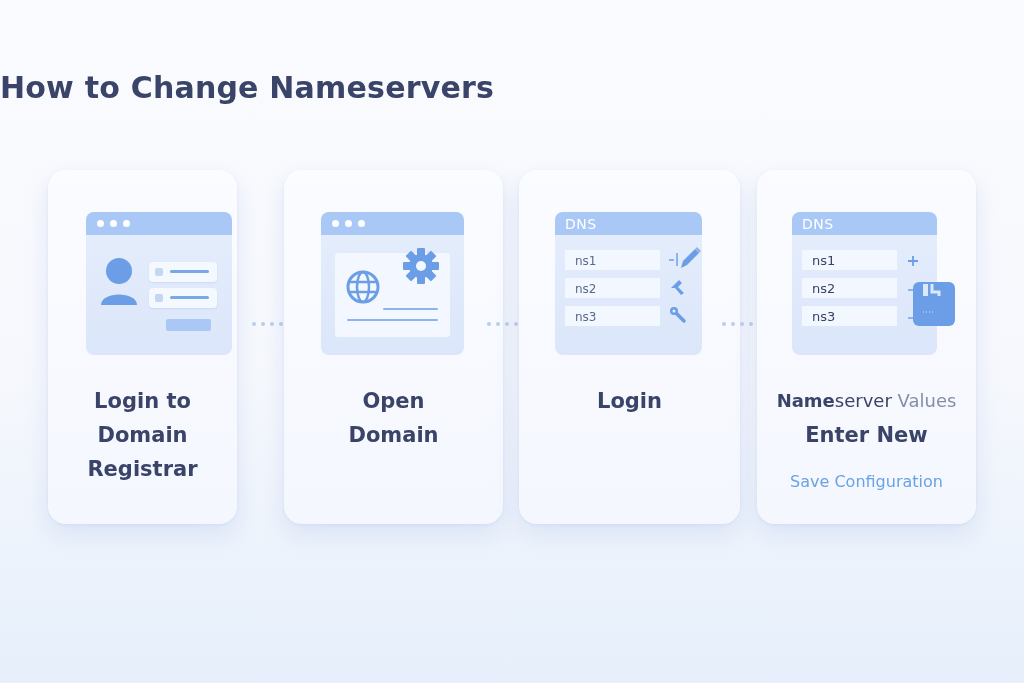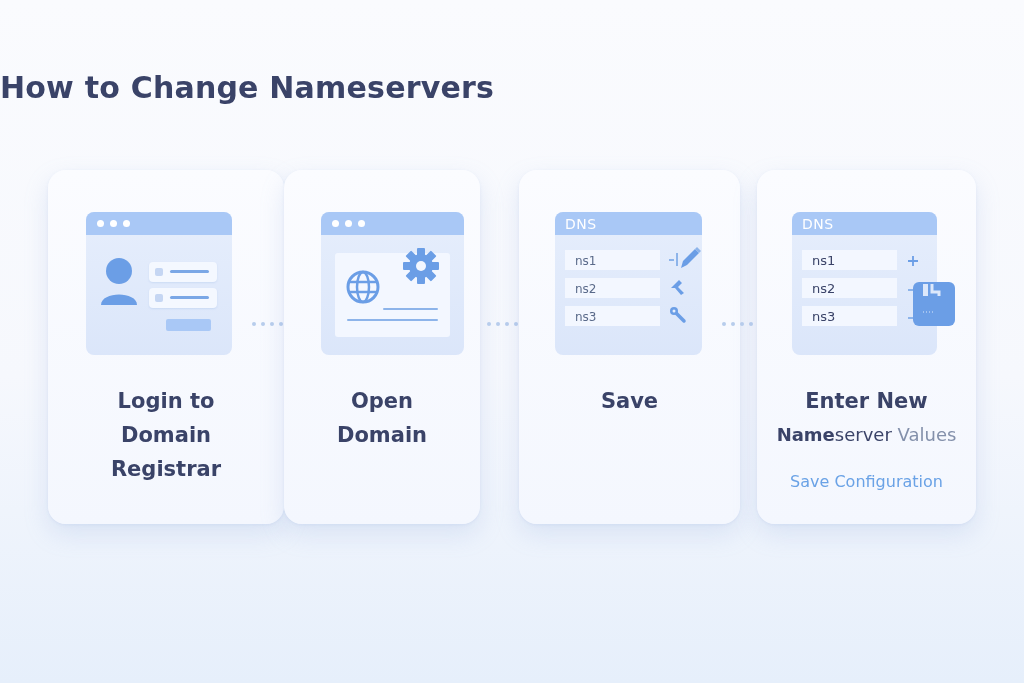--- a/index.html
+++ b/index.html
@@ -61,21 +61,21 @@
     .save-link {
       position: absolute; left: 0; width: 100%; top: 302px; text-align: center;
       color: #6aa2e6; font-size: 16px; cursor: pointer;
     }
   </style>
 </head>
 <body>
 
 <h1 class="title">How to Change Nameservers</h1>
 
-<div class="card" style="left:48px; width:236px;padding-left:20px;">
+<div class="card" style="left:48px; width:189px;padding-left:20px;">
   <div class="win" style="left:38px; top:42px; width:146px; height:143px;">
     <div class="win-bar">
       <span class="dot" style="left:11px;"></span>
         <span class="dot" style="left:24px;"></span>
         <span class="dot" style="left:37px;"></span>
     </div>
     <svg style="position:absolute; left:13px; top:45px;" width="40" height="50" viewBox="0 0 40 50">
       <circle cx="20" cy="14" r="13" fill="#6b9ee6"></circle>
       <path d="M2 48 C2 34 38 34 38 48 Z" fill="#6b9ee6"></path>
     </svg>
@@ -98,21 +98,21 @@
 
 <div class="arrow" style="left:252px;">
   <span class="d" style="left:0"></span>
     <span class="d" style="left:9px"></span>
     <span class="d" style="left:18px"></span>
     <span class="d" style="left:27px"></span>
     <span class="d" style="left:36px"></span>
   <span class="tri"></span>
 </div>
 
-<div class="card" style="left:284px; width:196px;">
+<div class="card" style="left:284px; width:219px;">
   <div class="win" style="left:37px; top:42px; width:143px; height:143px;">
     <div class="win-bar">
       <span class="dot" style="left:11px;"></span>
         <span class="dot" style="left:24px;"></span>
         <span class="dot" style="left:37px;"></span>
     </div>
     <div style="position:absolute; left:14px; top:41px; width:115px; height:84px; background:#f3f7ff; border-radius:3px;">
       <svg style="position:absolute; left:10px; top:16px;" width="36" height="36" viewBox="0 0 36 36">
         <circle cx="18" cy="18" r="15" fill="none" stroke="#6b9ee6" stroke-width="3"></circle>
         <ellipse cx="18" cy="18" rx="6" ry="15" fill="none" stroke="#6b9ee6" stroke-width="2.5"></ellipse>
@@ -167,21 +167,21 @@
     <svg style="position:absolute; left:114px; top:67px;" width="16" height="18" viewBox="0 0 16 18">
       <path d="M10 1 L2 9 L6 9 L12 16 L15 14 L9 8 L13 4 Z" fill="#6b9ee6"></path>
     </svg>
     <svg style="position:absolute; left:114px; top:94px;" width="18" height="18" viewBox="0 0 18 18">
       <circle cx="5" cy="5" r="4" fill="#6b9ee6"></circle>
       <line x1="6" y1="6" x2="15" y2="15" stroke="#6b9ee6" stroke-width="3.5" stroke-linecap="round"></line>
       <circle cx="5" cy="5" r="1.5" fill="#e6eefc"></circle>
     </svg>
   </div>
   <div class="card-text">
-    <div>Save</div>
+    <div>Login</div>
   </div>
 </div>
 
 <div class="arrow" style="left:722px;">
   <span class="d" style="left:0"></span>
     <span class="d" style="left:9px"></span>
     <span class="d" style="left:18px"></span>
     <span class="d" style="left:27px"></span>
     <span class="d" style="left:36px"></span>
   <span class="tri"></span>
@@ -200,19 +200,19 @@
     <span style="position:absolute; left:116px; top:77px; width:8px; height:2px; background:#8db4ea;"></span>
     <span style="position:absolute; left:116px; top:105px; width:8px; height:2px; background:#8db4ea;"></span>
   </div>
   <svg style="position:absolute; left:156px; top:112px;" width="42" height="44" viewBox="0 0 42 44">
     <rect x="0" y="0" width="42" height="44" rx="6" fill="#6b9ee6"></rect>
     <rect x="10" y="2" width="5" height="12" fill="#dce8fb"></rect>
     <path d="M19 2 L19 10 L26 10 L26 14" stroke="#dce8fb" stroke-width="3" fill="none"></path>
     <line x1="10" y1="30" x2="20" y2="30" stroke="#dce8fb" stroke-width="1" stroke-dasharray="1,2"></line>
   </svg>
   <div class="card-text">
-    <div>Enter New</div>
     <div style="font-size:18px;">
       <span>Name</span><span style="font-weight:400;">server</span><span class="sub-muted"> Values</span>
     </div>
+    <div>Enter New</div>
   </div>
   <div class="save-link">Save Configuration</div>
 </div>
 
 </body></html>

